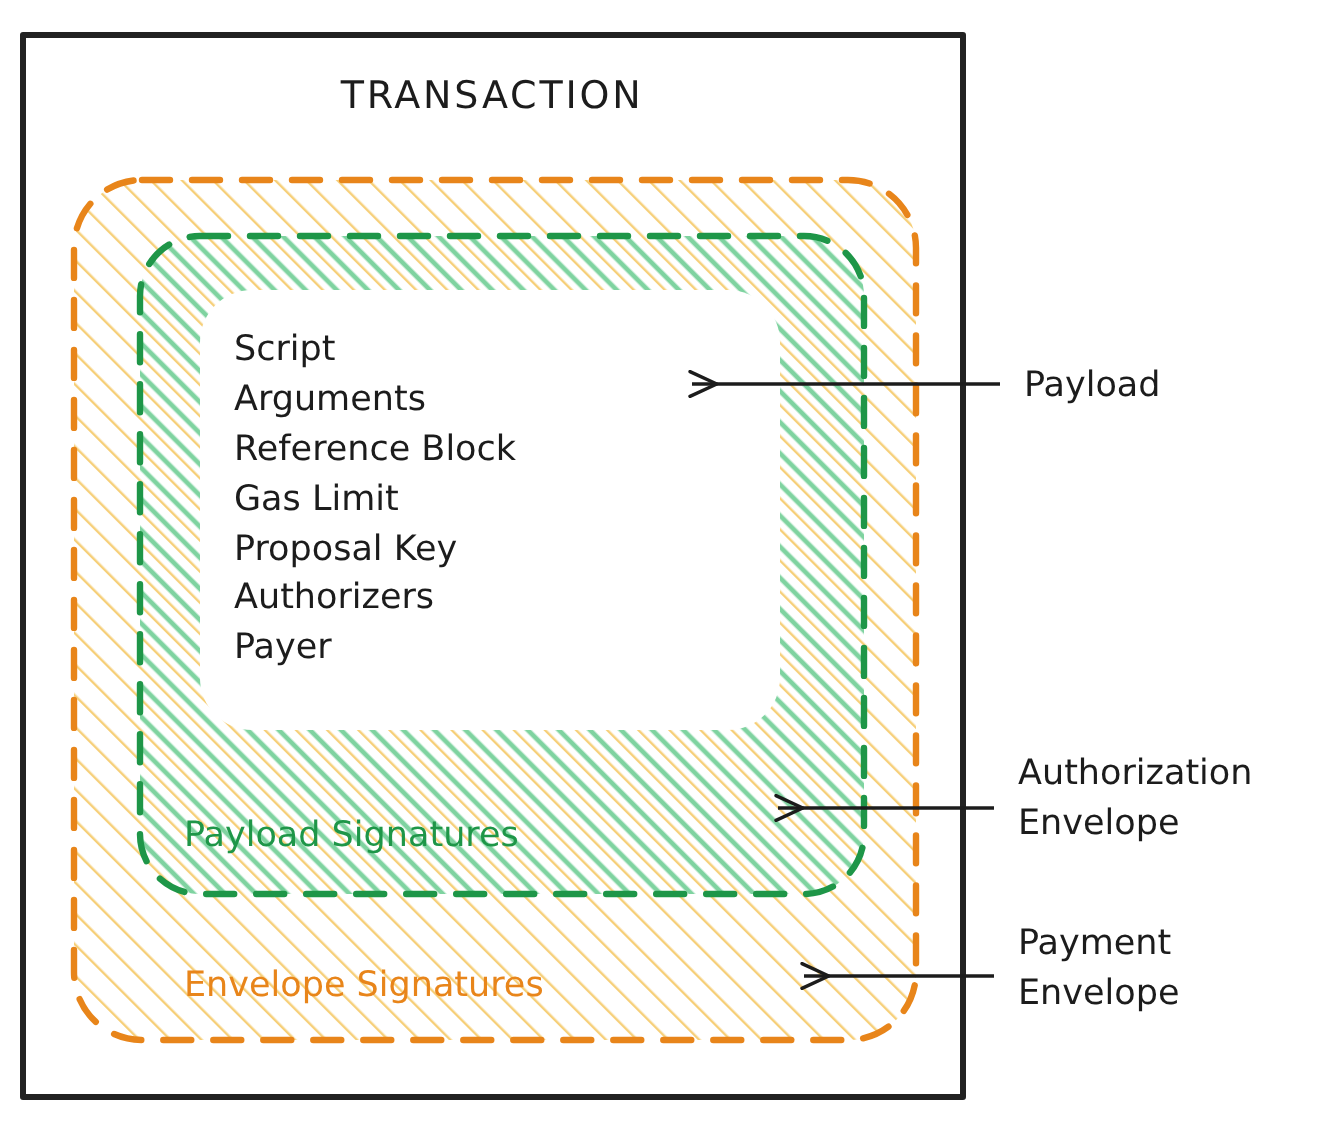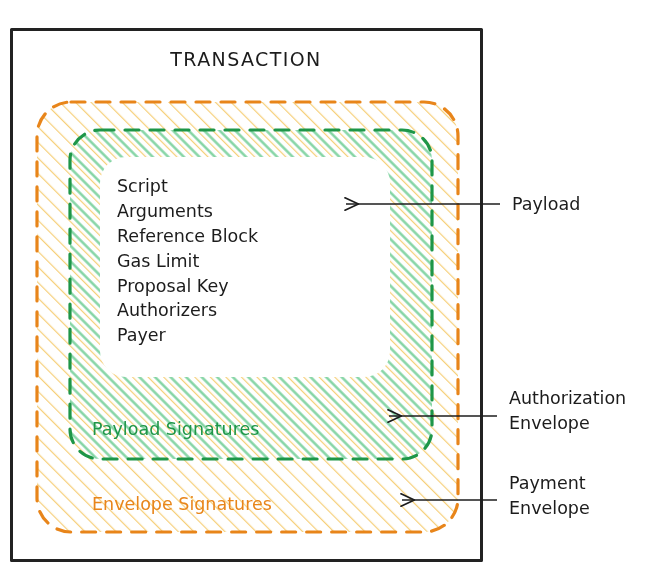--- a/index.html
+++ b/index.html
@@ -1,20 +1,20 @@
 <!DOCTYPE html>
 <html><head>
 <meta charset="utf-8">
 <style>
   html,body{margin:0;padding:0;background:#ffffff;}
   body{
     width:664px;height:569px;position:relative;overflow:hidden;
     font-family:"DejaVu Sans","Liberation Sans",sans-serif;
   }
-  #stage{position:absolute;inset:0;width:664px;height:500px;margin-top:12px;}
+  #stage{position:absolute;inset:0;width:664px;height:500px;}
   svg{display:block;}
   .hand{font-family:"DejaVu Sans","Liberation Sans",sans-serif;}
 </style>
 </head>
 <body>
 
 <div id="stage">
   <svg width="664" height="569" viewBox="0 0 664 569" xmlns="http://www.w3.org/2000/svg">
     <defs>
 

